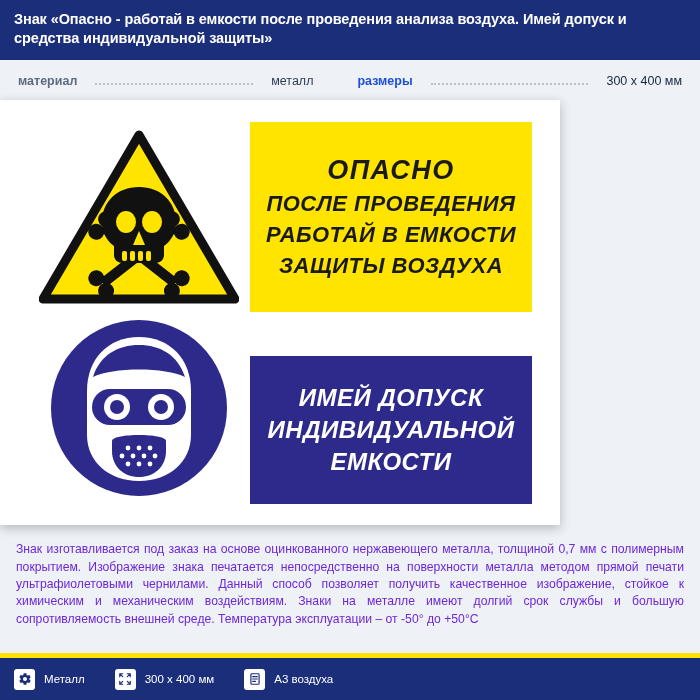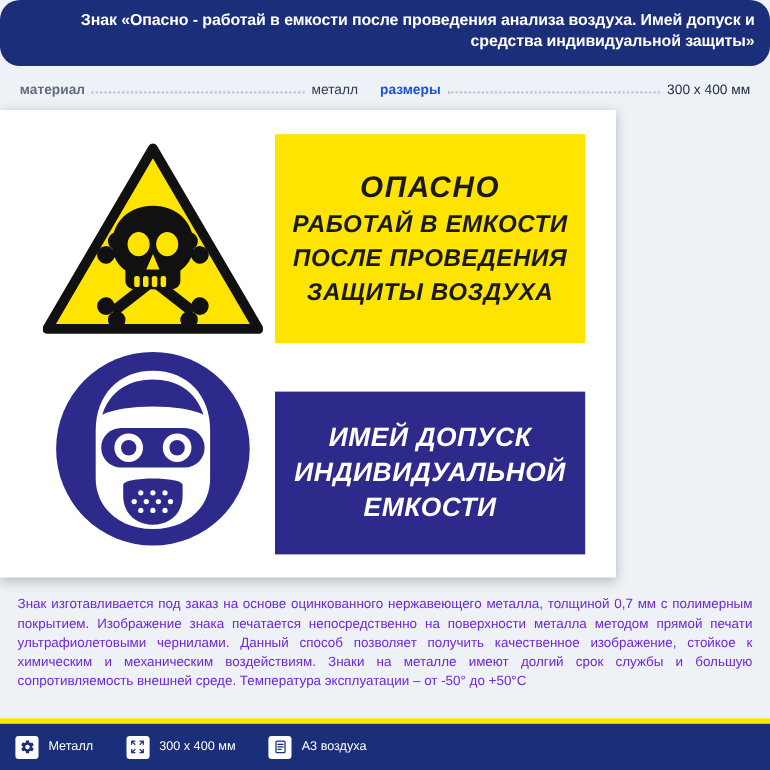--- a/index.html
+++ b/index.html
@@ -15,38 +15,37 @@
     background: #eef2f7;
     display: flex;
     flex-direction: column;
   }
 
   
   .header {
     background: #1b2e7a;
     color: #ffffff;
     padding: 10px 14px 12px 14px;
-    text-align: right;
-    border-radius: 18px;
+    text-align: left;
   }
   .header h1 {
     font-size: 14.5px;
     line-height: 1.32;
     font-weight: bold;
     letter-spacing: -0.1px;
   }
 
   
   .specline {
     display: flex;
     align-items: baseline;
     padding: 14px 18px 10px 18px;
     font-size: 12.5px;
     color: #2f3b50;
-    gap: 0;
+    gap: 12px;
   }
   .spec-label {
     font-weight: bold;
     color: #5f6b80;
     white-space: nowrap;
     font-size: 12.5px;
   }
   .spec-label.blue { color: #1d4ed8; }
   .dots {
     flex: 1 1 auto;
@@ -219,22 +218,22 @@
                 <rect x="91" y="122" width="5" height="10" rx="2"></rect>
                 <rect x="99" y="122" width="5" height="10" rx="2"></rect>
                 <rect x="107" y="122" width="5" height="10" rx="2"></rect>
               </g>
             </svg>
           </span>
         </div>
 
         <div class="panel-yellow">
           <div class="ln big">ОПАСНО</div>
+          <div class="ln reg">ПОСЛЕ ПРОВЕДЕНИЯ</div>
           <div class="ln reg">РАБОТАЙ В ЕМКОСТИ</div>
-          <div class="ln reg">ПОСЛЕ ПРОВЕДЕНИЯ</div>
           <div class="ln reg">ЗАЩИТЫ ВОЗДУХА</div>
         </div>
 
         <div class="cell">
           <span>
             <svg class="circ-svg" width="186" height="186" viewBox="0 0 186 186">
               <circle cx="93" cy="93" r="88" fill="#2d2a8c"></circle>
               <g fill="#ffffff">
 
                 <path d="M93,22 C62,22 41,44 41,76 L41,120 C41,146 62,166 93,166 C124,166 145,146 145,120 L145,76 C145,44 124,22 93,22 Z"></path>

